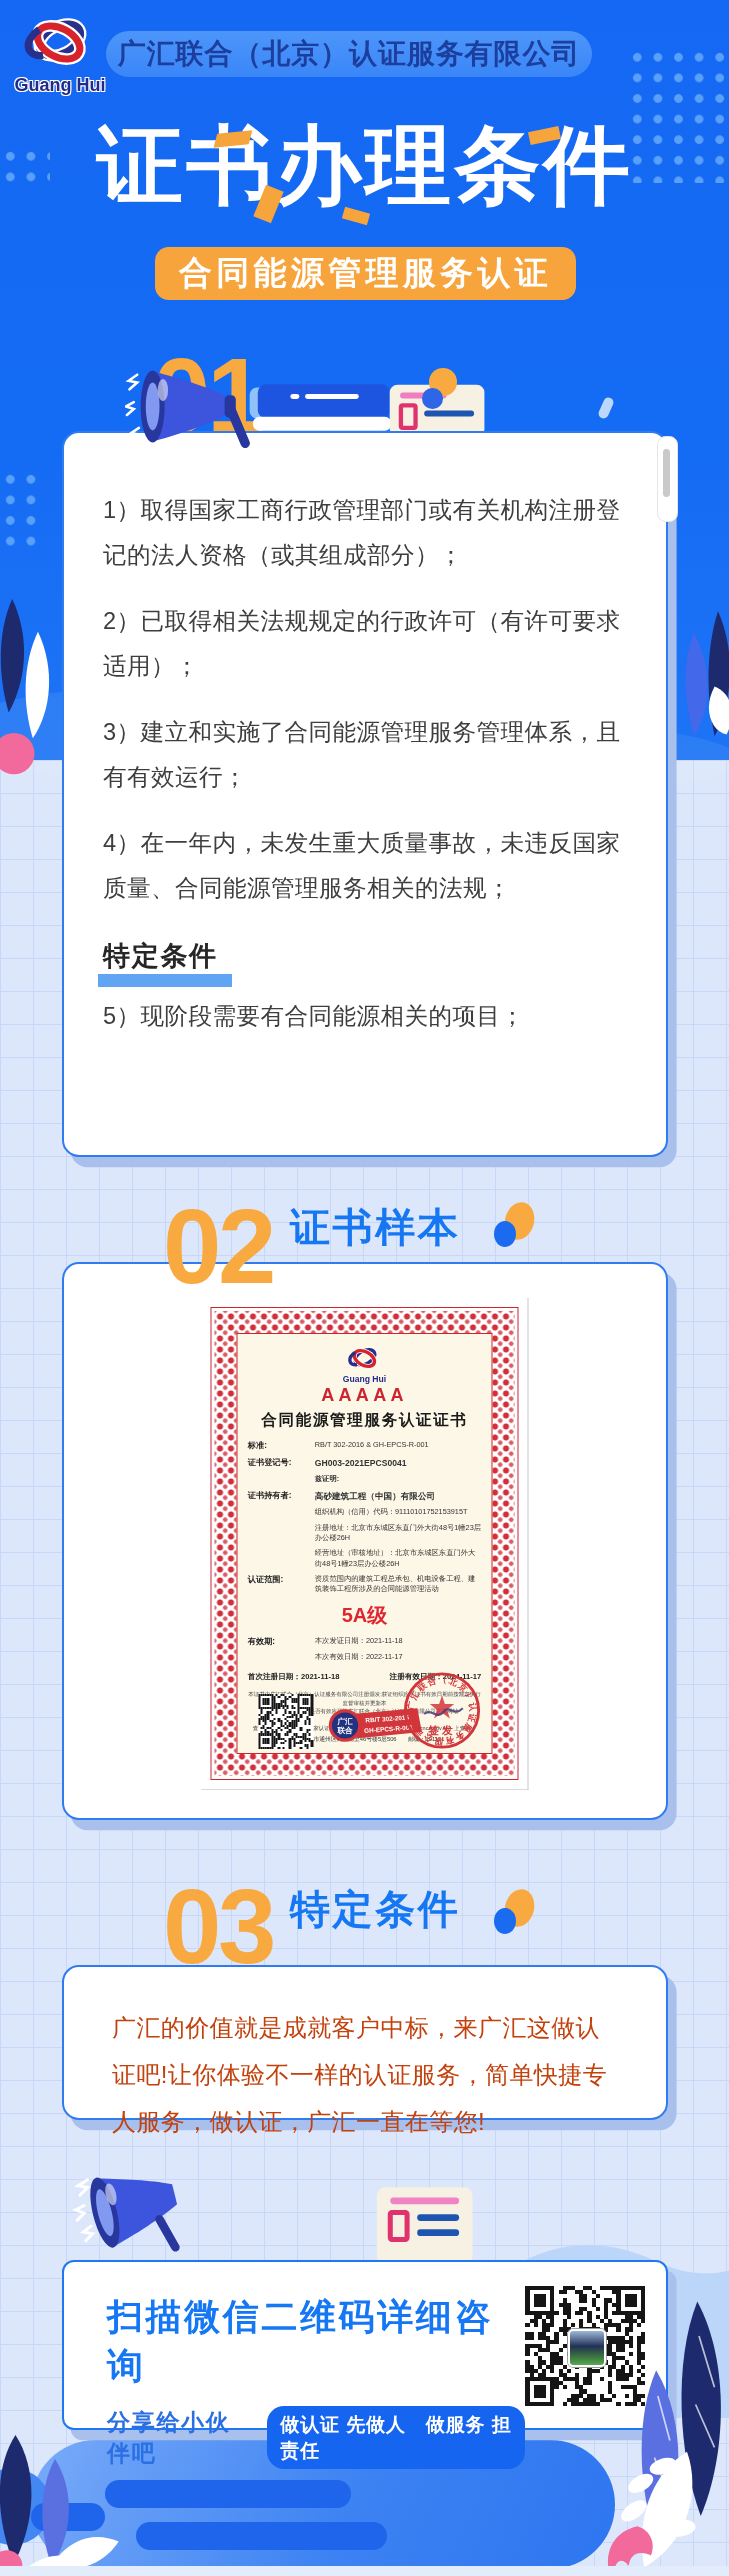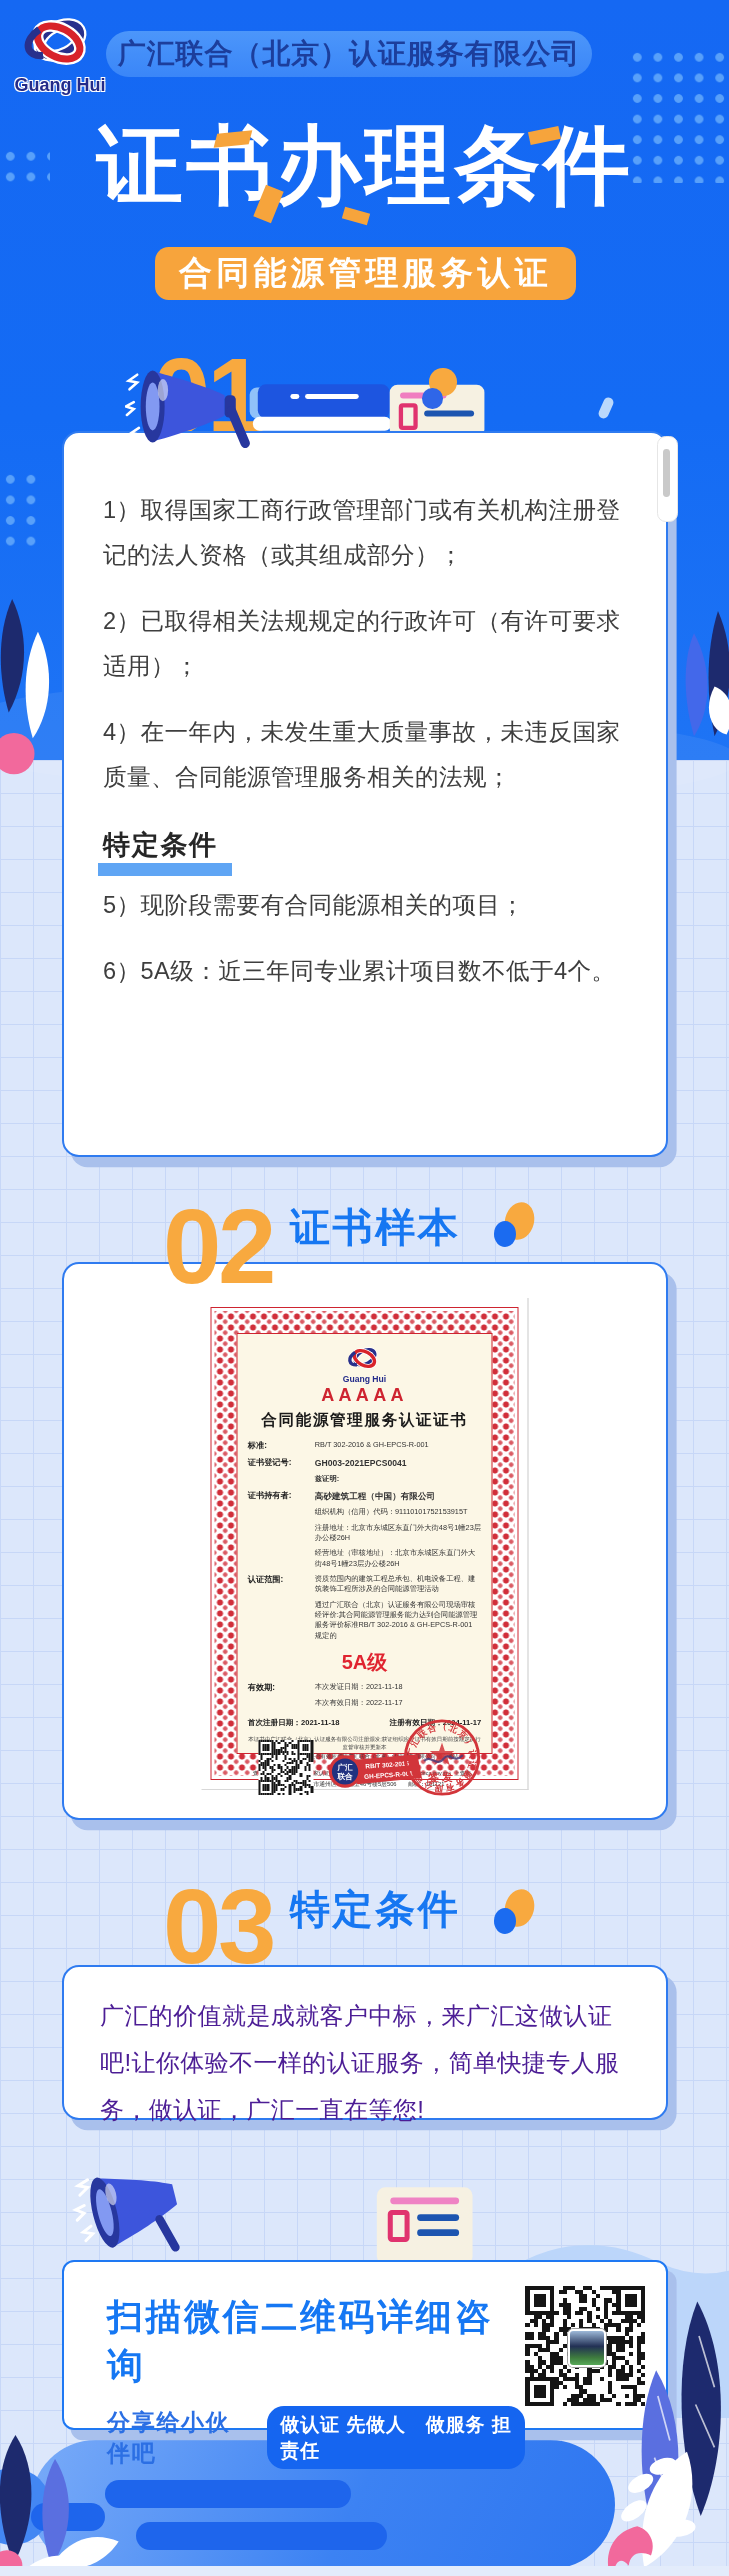--- a/index.html
+++ b/index.html
@@ -87,21 +87,21 @@
   .qr-cert{position:absolute;left:10.3px;top:6.9px;width:55px;height:55px;}
   .badge{position:absolute;left:79px;top:17px;width:96px;height:43px;}
   .stamp{position:absolute;right:0;top:-15.5px;width:79px;height:79px;}
   .cert-notes{font-size:5.5px;color:#444;line-height:1.55;text-align:center;margin-top:1.7px;}
   .cert-addr{font-size:5.8px;color:#333;text-align:center;margin-top:2.6px;}
   
   .num-03{left:163px;top:1874px;z-index:1;}
   .t-03{left:290px;top:1882px;z-index:1;}
   .dots03{left:491px;top:1889px;z-index:1;}
   .card3{left:62px;top:1965px;width:606px;height:155px;padding:26px 36px;box-sizing:border-box;z-index:2;}
-  .card3 p{margin:0;font-size:24px;color:#4c1d95;line-height:1.95;letter-spacing:0.4px;}
+  .card3 p{margin:12px;font-size:24px;color:#c2410c;line-height:1.95;letter-spacing:0.4px;}
   
   .card-cta{left:62px;top:2260px;width:606px;height:170px;border-radius:12px;border-color:#1E78F3;
     box-sizing:border-box;display:flex;padding:20.6px 20.6px 17px 43px;z-index:3;}
   .cta-left{flex:1;}
   .cta-l1{font-size:27.5px;font-weight:800;color:#1C57CF;letter-spacing:1.7px;}
   .cta-l2{font-size:36px;font-weight:900;color:#1577F3;letter-spacing:2.6px;margin-top:10.3px;}
   .cta-row{display:flex;align-items:center;margin-top:15.5px;}
   .cta-share{font-size:23px;font-weight:600;color:#2B6FE4;letter-spacing:1.7px;}
   .cta-pill{margin-left:12px;background:#1565F0;border-radius:17px;padding:5.2px 13.7px;
     font-size:19px;font-weight:700;color:#fff;letter-spacing:0.9px;}
@@ -200,24 +200,24 @@
 <div class="abs ball-o"></div>
 <div class="abs ball-b"></div>
 <div class="abs comma"></div>
 
 <div class="abs card card1">
   <div class="scroll-tab">
       <i></i>
     </div>
   <p>1）取得国家工商行政管理部门或有关机构注册登记的法人资格（或其组成部分）；</p>
   <p>2）已取得相关法规规定的行政许可（有许可要求适用）；</p>
+  <p>3）建立和实施了合同能源管理服务管理体系，且有有效运行；</p>
   <p>4）在一年内，未发生重大质量事故，未违反国家质量、合同能源管理服务相关的法规；</p>
   <div class="h2-wrap"><span class="card-head">特定条件</span></div>
   <p>5）现阶段需要有合同能源相关的项目；</p>
-  <p>6）5A级：近三年同专业累计项目数不低于4个。</p>
 </div>
 
 <svg class="abs plants-mid-left" viewBox="0 0 66 206">
   <path d="M14,0 C34,42 32,92 10,132 C-2,92 -4,40 14,0" fill="#1D2A6E"></path>
   <path d="M44,38 C64,80 60,130 38,162 C26,122 26,76 44,38" fill="#ffffff"></path>
   <circle cx="16" cy="180" r="24" fill="#F2699C"></circle>
 </svg>
 <svg class="abs plants-mid-right" viewBox="0 0 70 190">
   <path d="M56,0 C78,50 72,108 52,146 C42,98 42,44 56,0" fill="#1D2A6E"></path>
   <path d="M28,26 C50,66 48,116 28,146 C16,106 14,58 28,26" fill="#4368EA"></path>
@@ -274,24 +274,20 @@
           <span class="cert-label"></span>
           <span class="cert-value">注册地址：北京市东城区东直门外大街48号1幢23层办公楼26H</span>
         </div>
       <div class="cert-row">
           <span class="cert-label"></span>
           <span class="cert-value">经营地址（审核地址）：北京市东城区东直门外大街48号1幢23层办公楼26H</span>
         </div>
       <div class="cert-row">
           <span class="cert-label">认证范围:</span>
           <span class="cert-value">资质范围内的建筑工程总承包、机电设备工程、建筑装饰工程所涉及的合同能源管理活动</span>
-        </div>
-      <div class="cert-row">
-          <span class="cert-label"></span>
-          <span class="cert-value">通过广汇联合（北京）认证服务有限公司现场审核 经评价:其合同能源管理服务能力达到合同能源管理服务评价标准RB/T 302-2016 &amp; GH-EPCS-R-001 规定的</span>
         </div>
       <div class="cert-grade">5A级</div>
       <div class="cert-row">
           <span class="cert-label">有效期:</span>
           <span class="cert-value">本次发证日期：2021-11-18</span>
         </div>
       <div class="cert-row">
           <span class="cert-label"></span>
           <span class="cert-value">本次有效日期：2022-11-17</span>
         </div>

